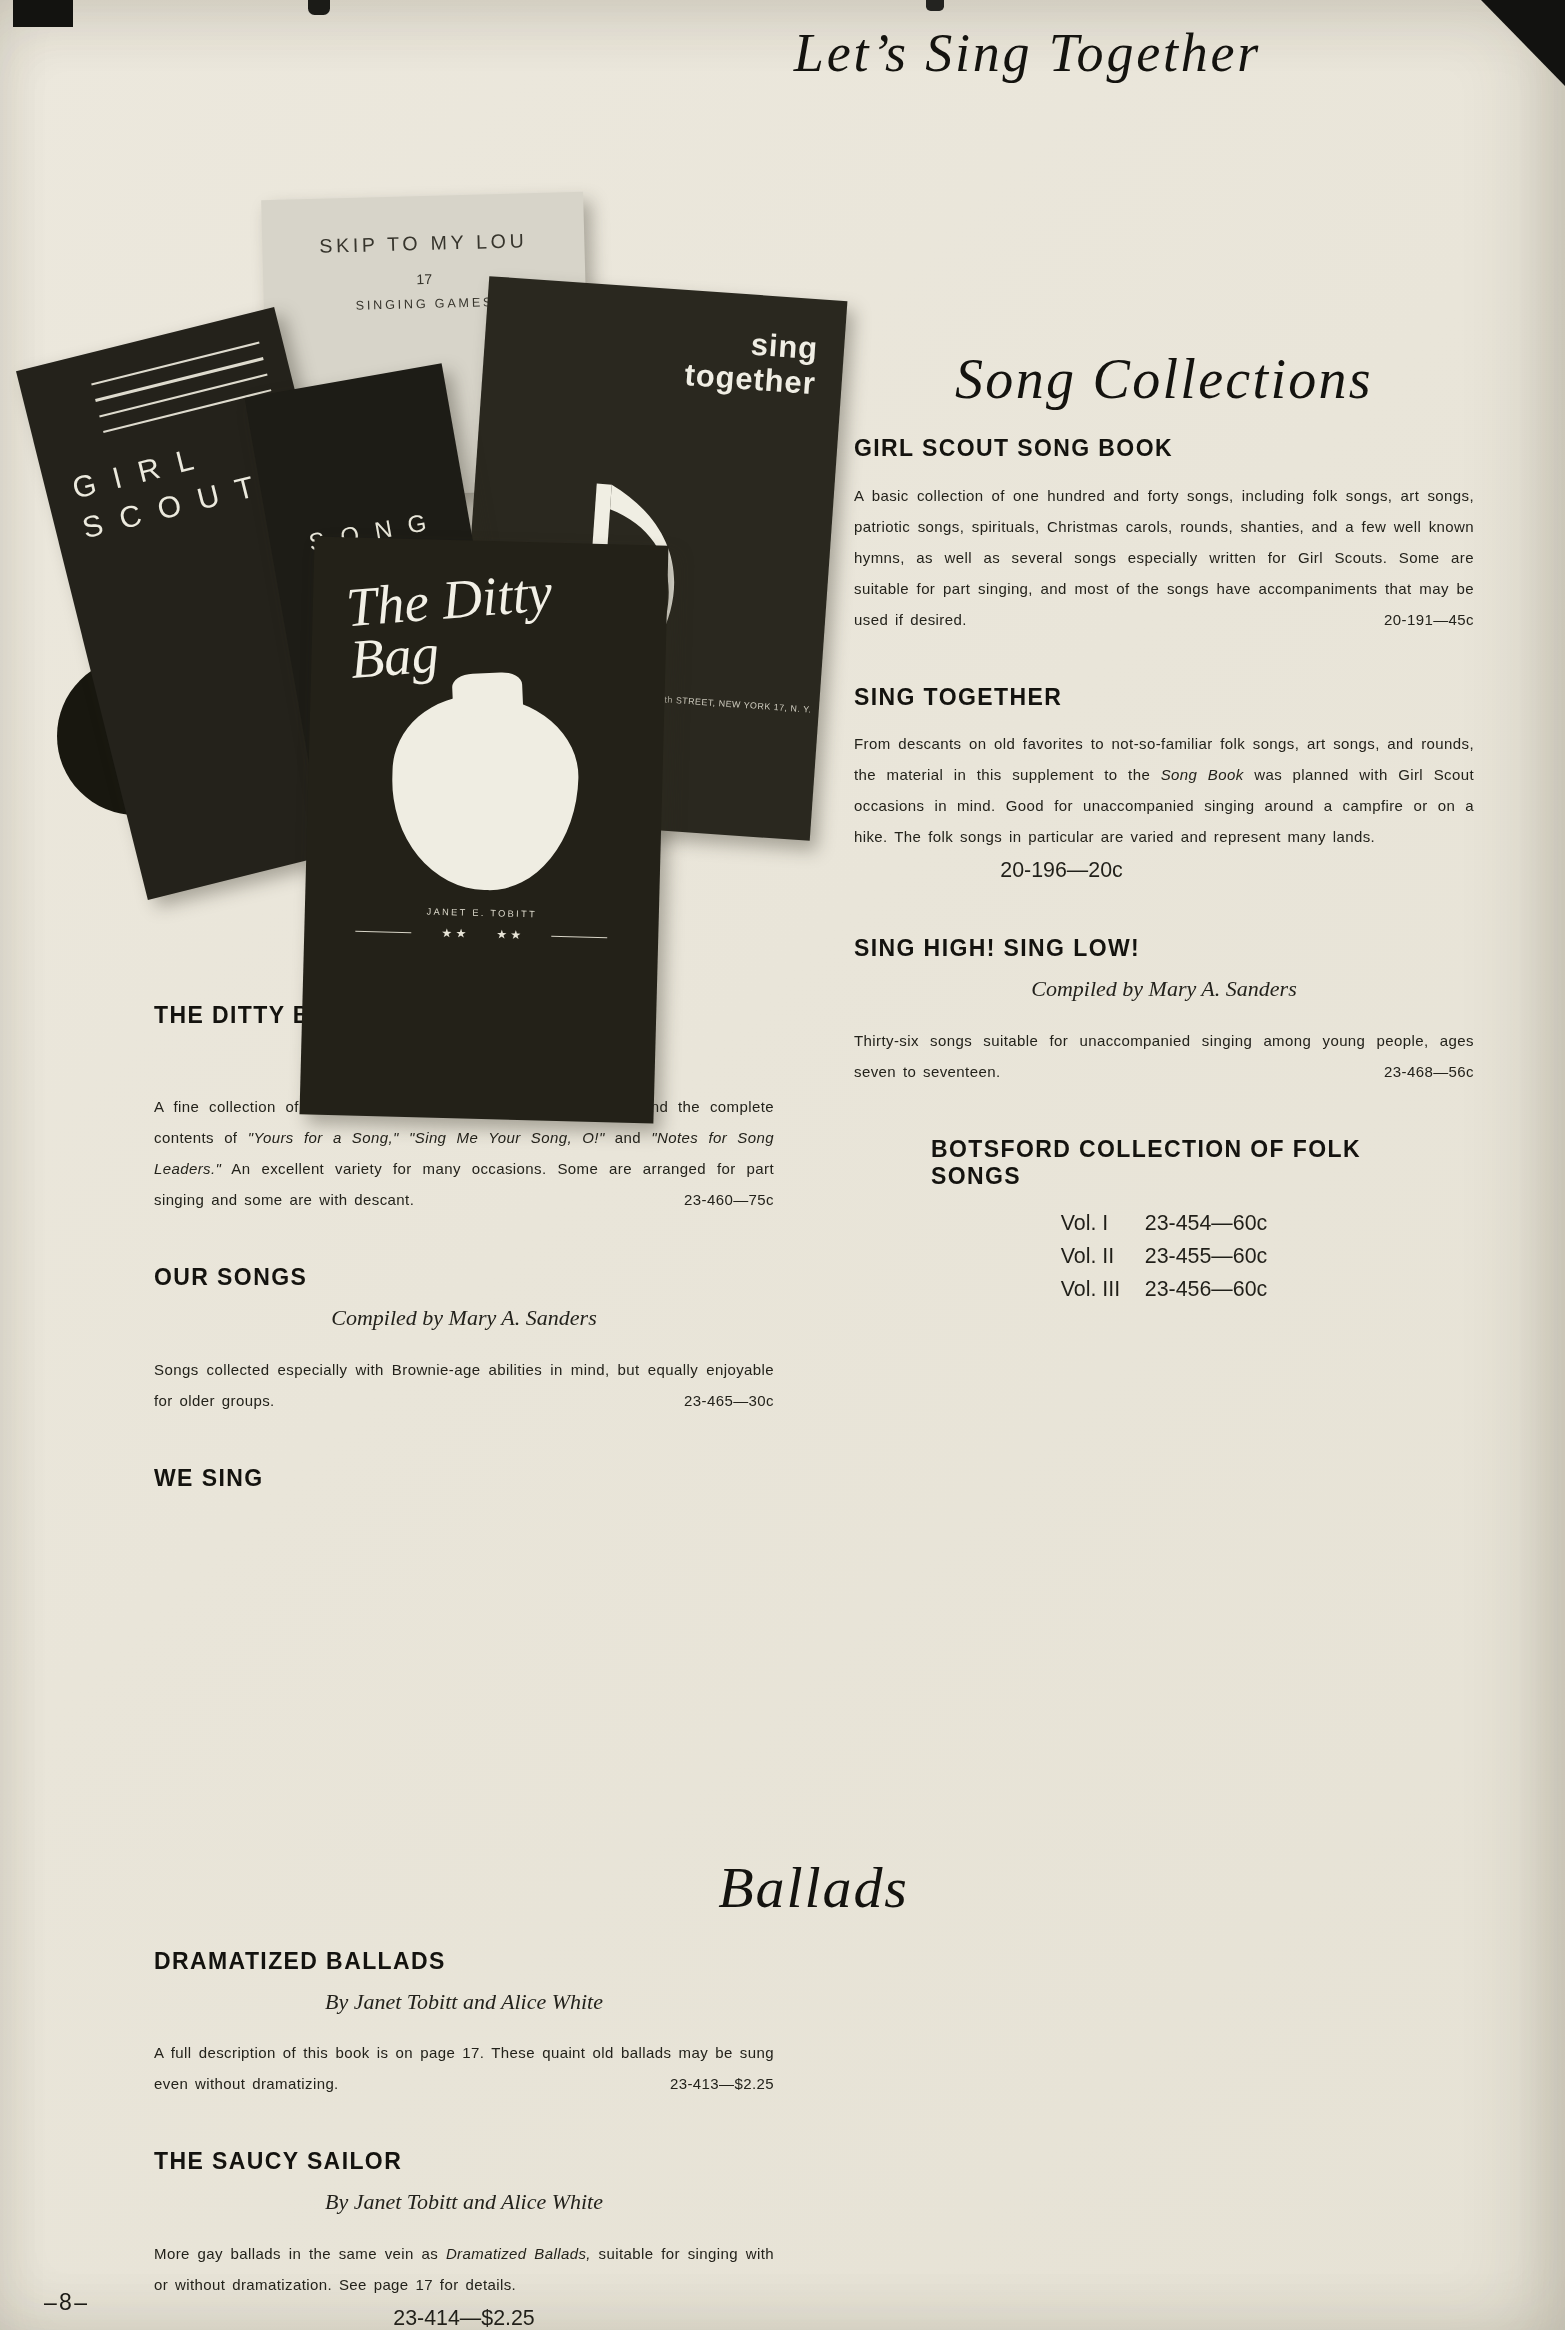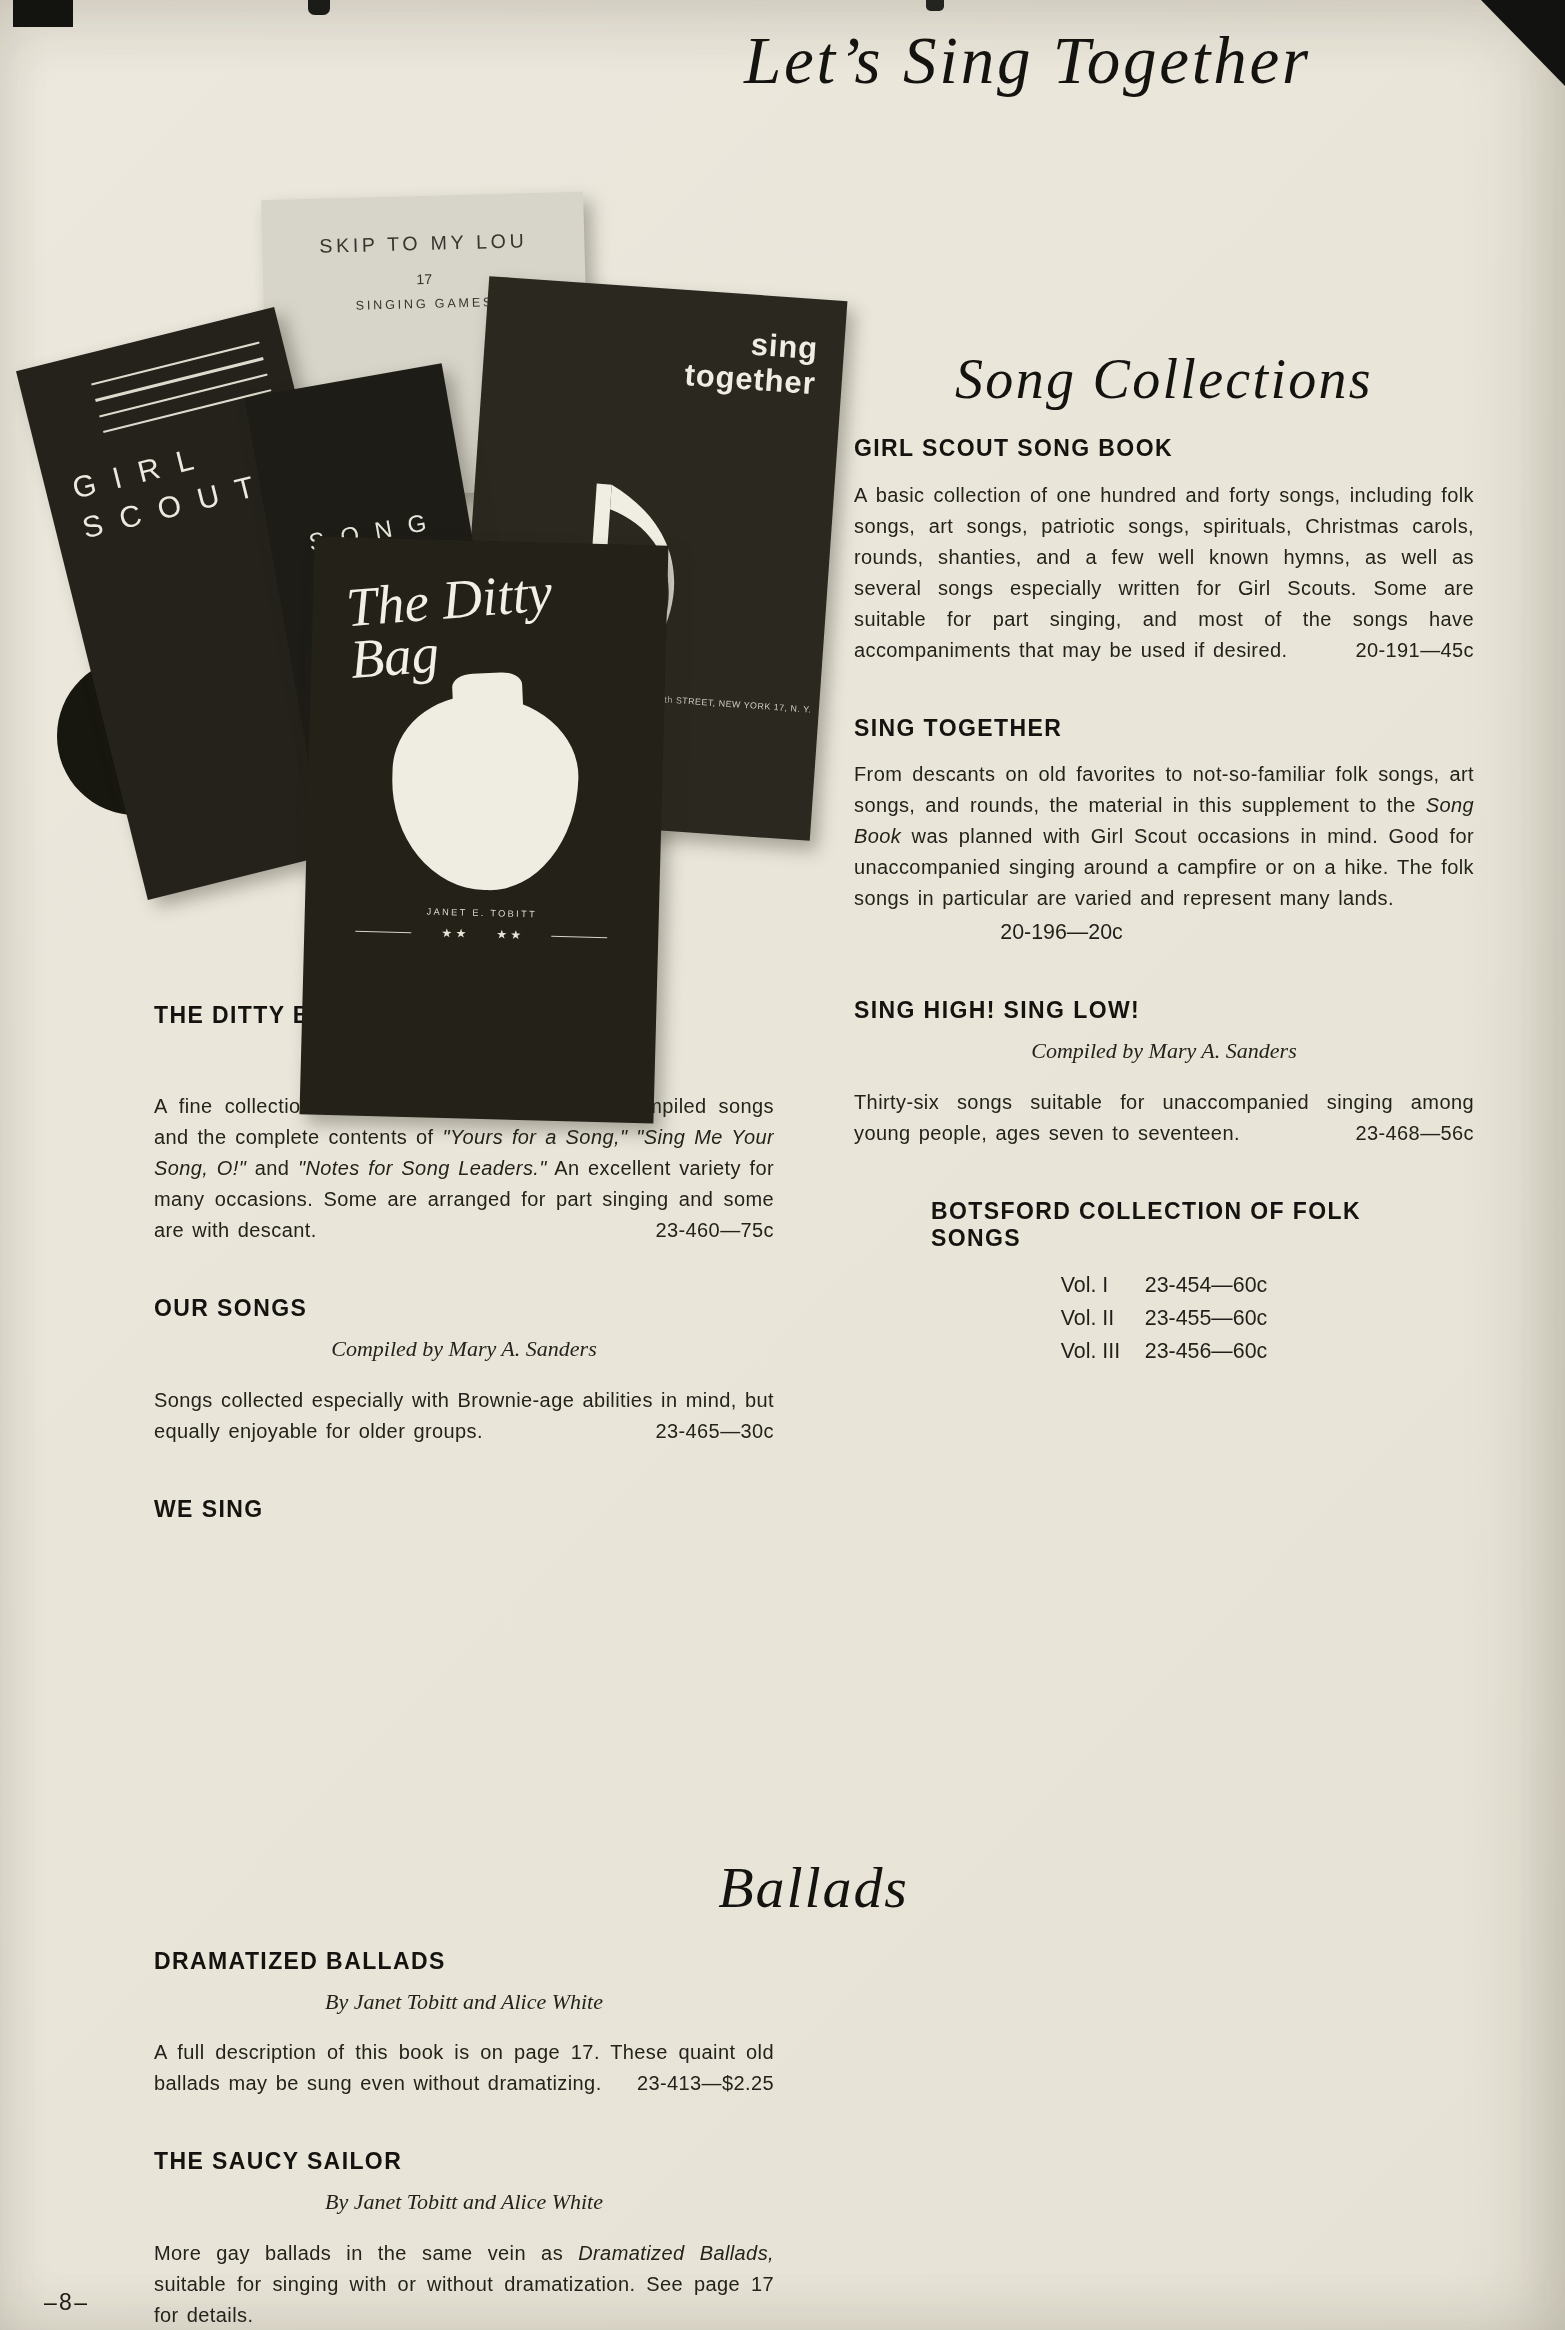--- a/index.html
+++ b/index.html
@@ -12,34 +12,34 @@
   }
   
   .a1 { position:absolute; left:13px; top:0; width:60px; height:27px; background:#131310; }
   .a2 { position:absolute; left:308px; top:0; width:22.4px; height:15px; background:#1b1b17; border-radius:0 0 6.5px 6.5px; }
   .a3 { position:absolute; left:926px; top:0; width:17.7px; height:11.2px; background:#232320; border-radius:0 0 4.7px 4.7px; }
   .corner { position:absolute; right:0; top:0; width:0; height:0;
     border-top:86px solid #121210; border-left:84px solid transparent; }
   
   .main-title { position:absolute; left:536px; top:22.4px; width:983px; text-align:center;
     font-family:"Liberation Serif", serif; font-style:italic; font-weight:400;
-    font-size:67px; letter-spacing:2.8px; color:#14130f; }
+    font-size:54px; letter-spacing:2.8px; color:#14130f; }
   .serif-head { font-family:"Liberation Serif", serif; font-style:italic; font-weight:400;
     text-align:center; color:#14130f; }
   .col { position:absolute; width:620px; }
   .left-col  { left:154px;  top:1002px; }
   .right-col { left:854px; top:347px; }
   .right-col .serif-head { font-size:56px; letter-spacing:2.3px; margin-bottom:24px; }
   section.listing { margin-bottom:49px; }
   h3 { font-size:23px; letter-spacing:1.4px; font-weight:bold; text-align:left;
        color:#14130f; margin-bottom:17.7px; }
   h3.narrow { max-width:466px; margin-left:auto; margin-right:auto; }
   .byline { font-family:"Liberation Serif", serif; font-style:italic; font-size:22px;
     text-align:center; margin:-3.7px 0 22.4px; color:#23221c; }
-  .body { font-size:20px; line-height:31px; text-align:justify; letter-spacing:0.4px;
+  .body { font-size:15px; line-height:31px; text-align:justify; letter-spacing:0.4px;
     word-spacing:2.3px; overflow:hidden; color:#23221b; }
   .price { float:right; white-space:nowrap; margin-left:18.6px; }
   .price-line { font-size:21.4px; line-height:31px; margin-top:2.8px; }
   .st-price { text-align:center; padding-right:205px; }
   .center { text-align:center; }
   .volumes { width:fit-content; margin:16px auto 0; font-size:21.4px; line-height:33px; }
   .vol-row { display:flex; }
   .vol-label { width:84px; }
   .page-number { position:absolute; left:44px; top:2289px; font-size:23px; letter-spacing:2.3px; color:#1b1a15; }
   

